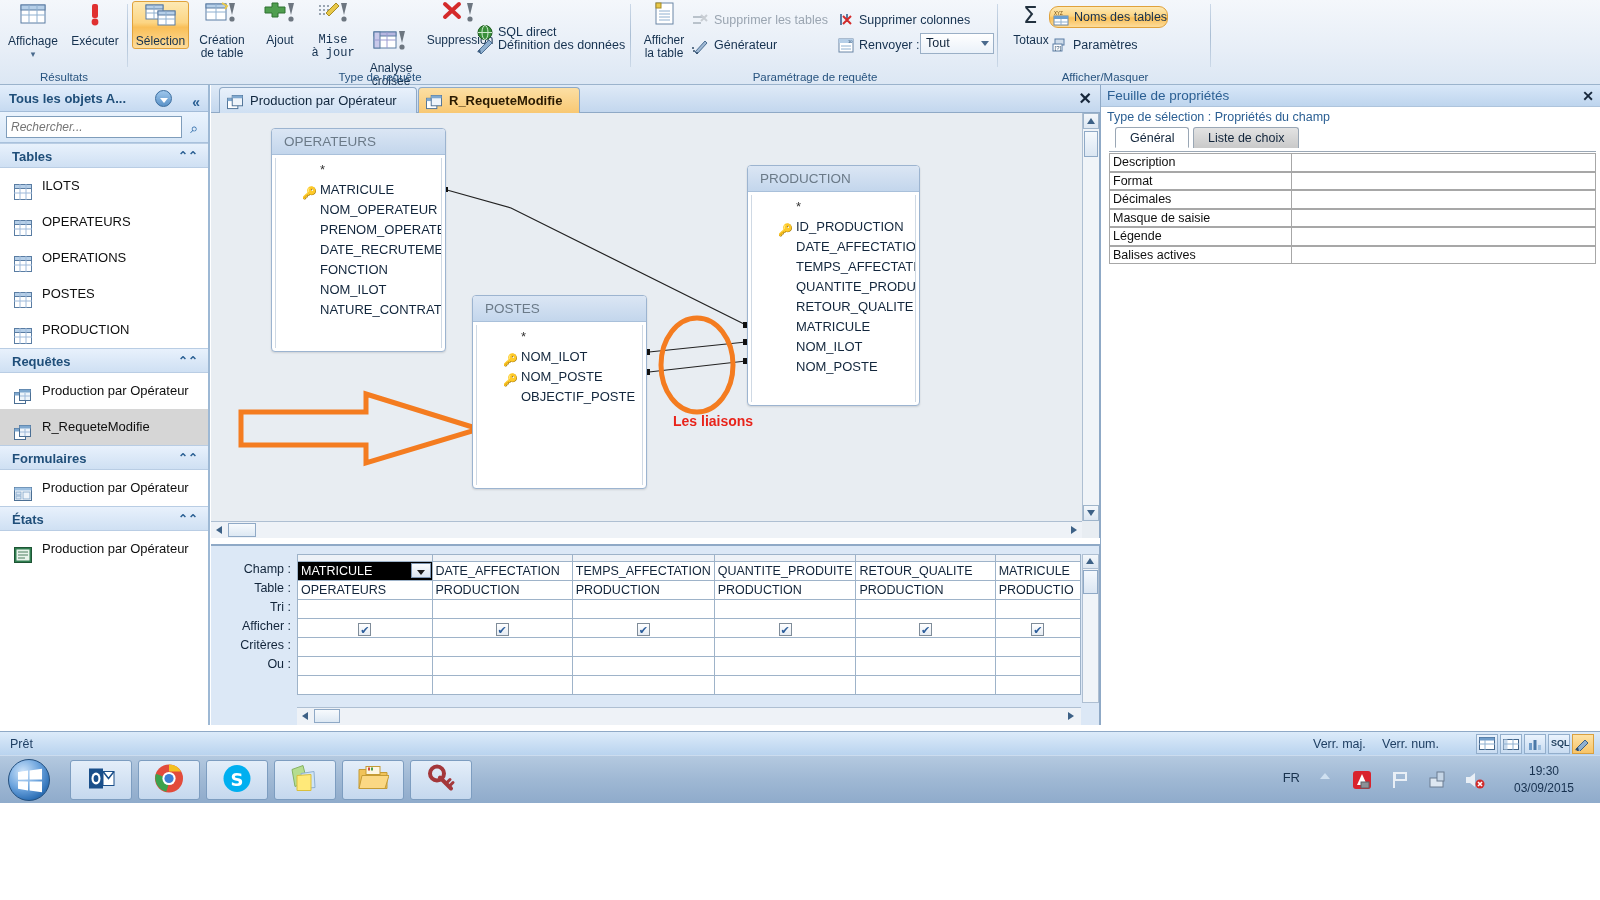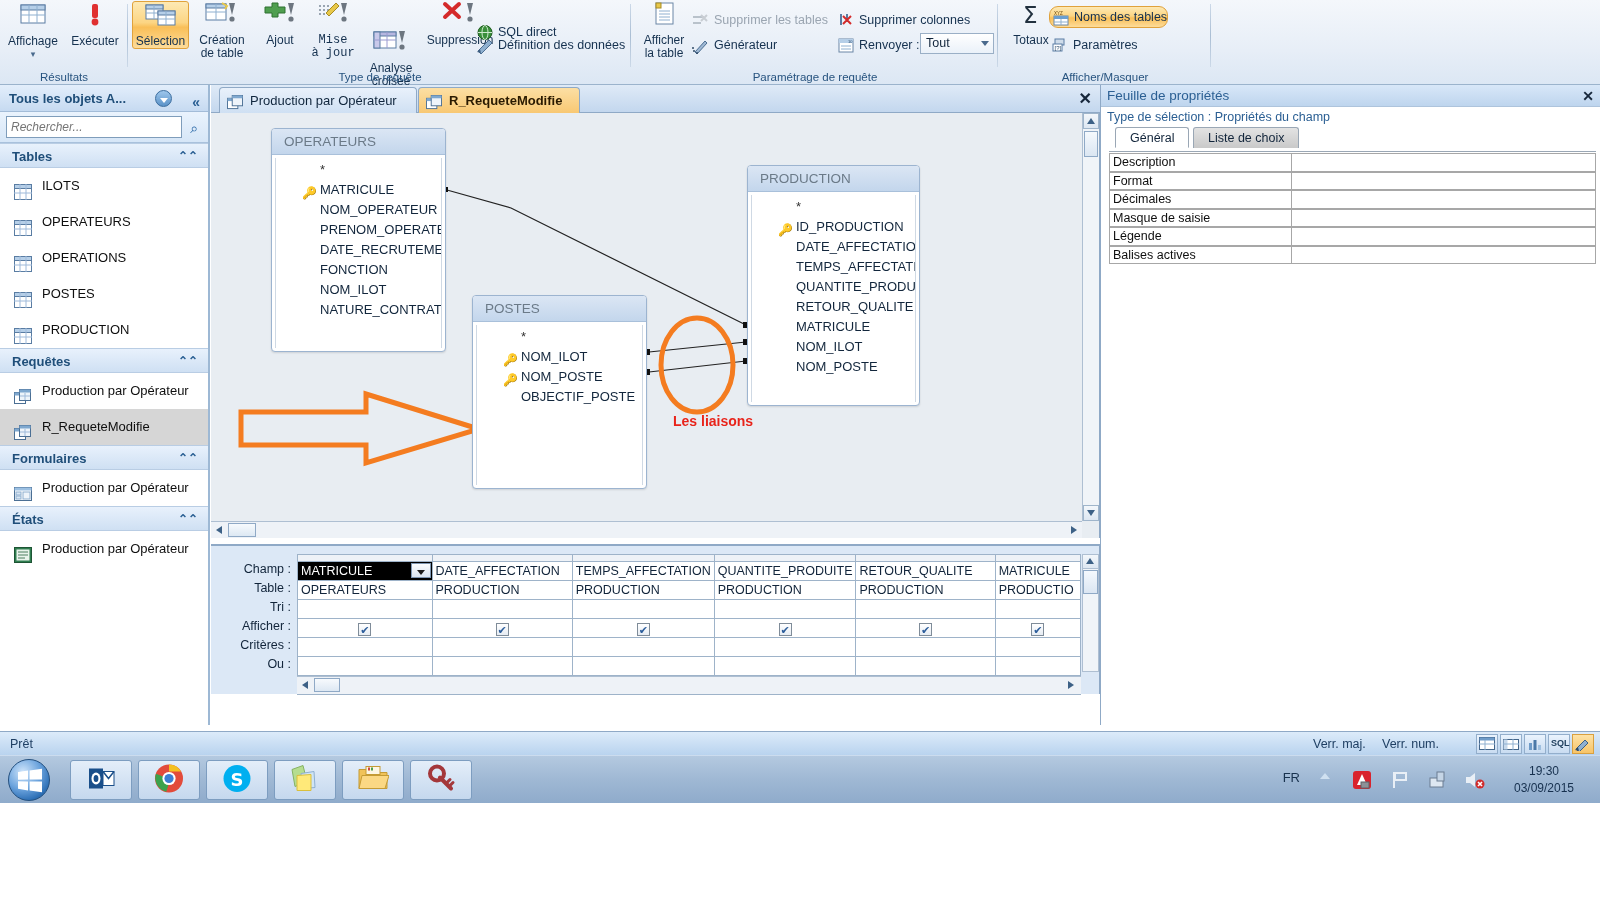--- a/index.html
+++ b/index.html
@@ -149,21 +149,21 @@
     background:#f0f4f8; border-left:1px solid #aebfd2; }
   .vscroll .arw { position:absolute; left:0; width:16px; height:16px;
     background:linear-gradient(to bottom,#f3f7fb,#dde7f2); border:1px solid #9fb5cb; }
   .vscroll .thumb { position:absolute; left:1px; top:18px; width:14px; height:26px;
     background:linear-gradient(to bottom,#f5f9fd,#dbe6f2); border:1px solid #8fa9c6; }
   .hscroll { position:absolute; left:0; right:17px; bottom:0; height:17px;
     background:#eef2f7; border-top:1px solid #aebfd2; }
 
   
   .qgrid {
-    position:absolute; left:211px; top:544px; width:889px; height:150px;
+    position:absolute; left:211px; top:544px; width:889px; height:181px;
     background:#dce8f6; border-right:1px solid #8fa9c6; border-top:2px solid #8fa9c6;
   }
   .qlabels { position:absolute; left:0; top:14px; width:86px; }
   .qlabels div { height:19px; line-height:19px; text-align:right;
     font-size:12.5px; color:#11243a; padding-right:6px; }
   .qtable { position:absolute; left:86px; top:0; right:18px; top:8px;
     overflow:hidden; }
   table.qg { border-collapse:collapse; table-layout:fixed; }
   table.qg td { border:1px solid #9eb3c9; height:19px; font-size:12.5px;
     padding:0 3px; background:#fff; color:#11243a; white-space:nowrap; overflow:hidden; }

